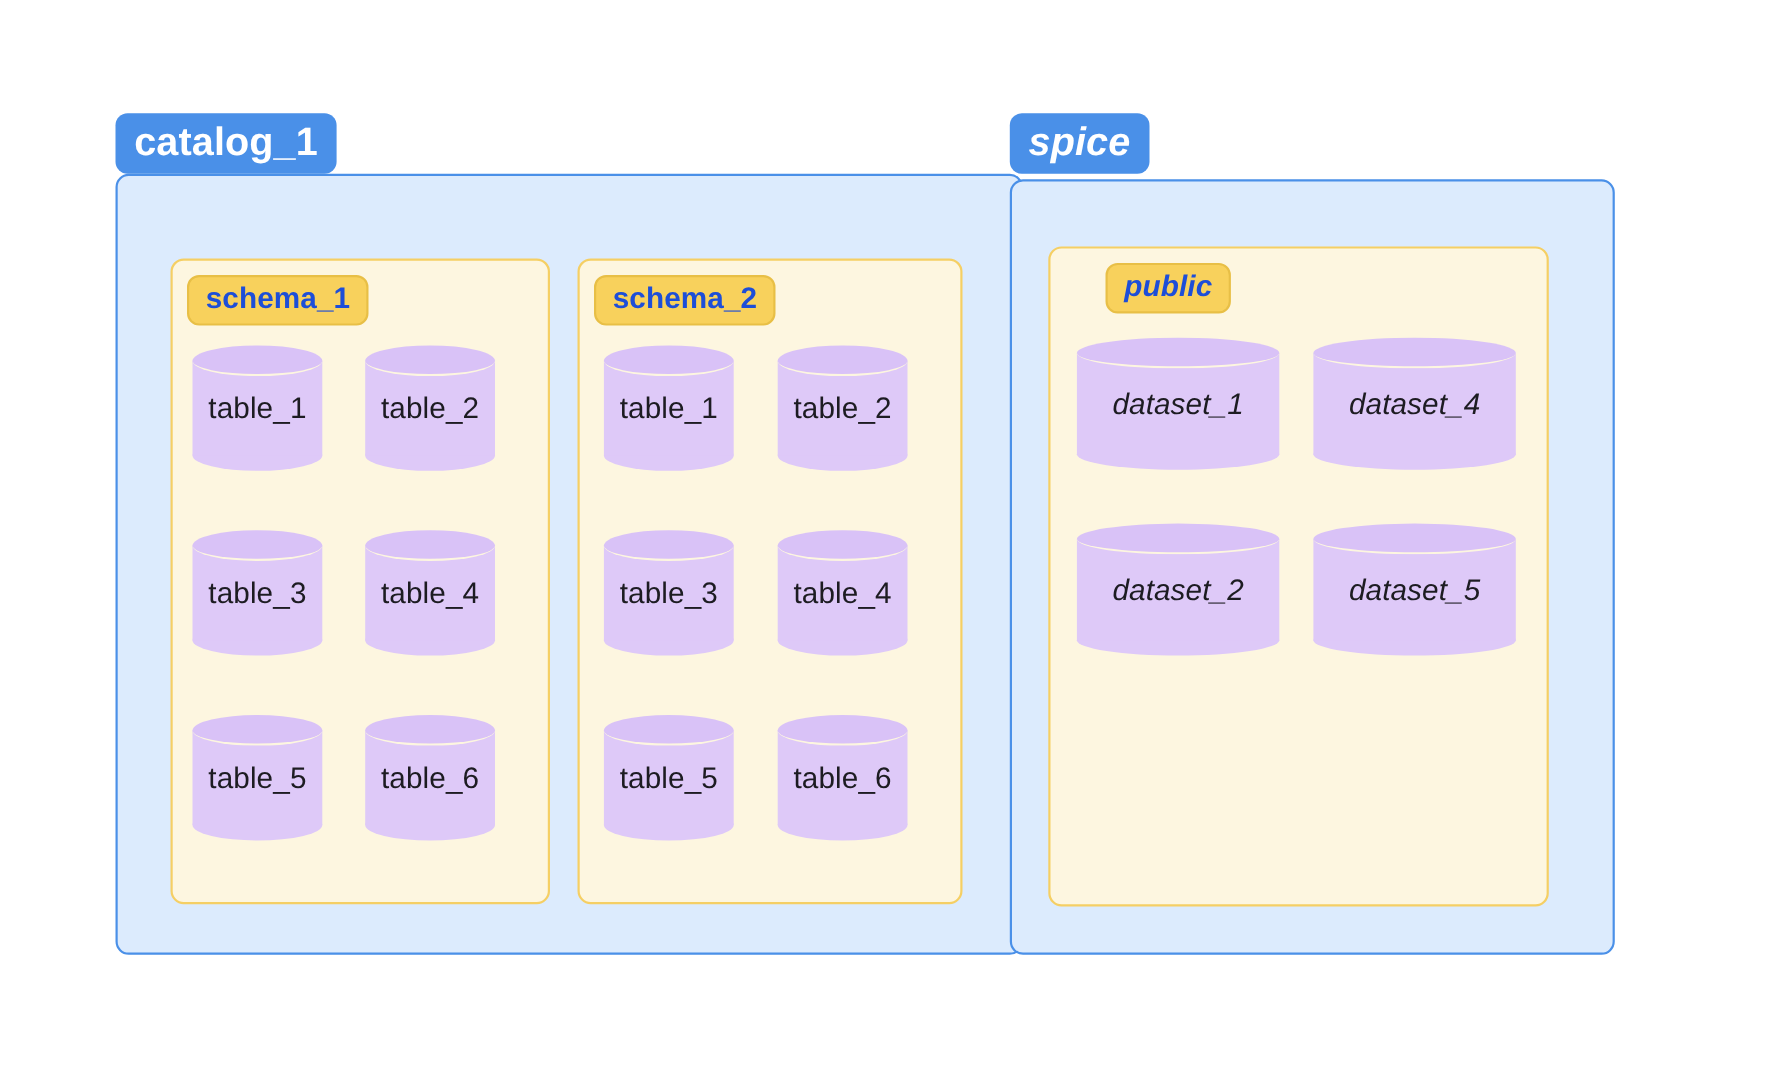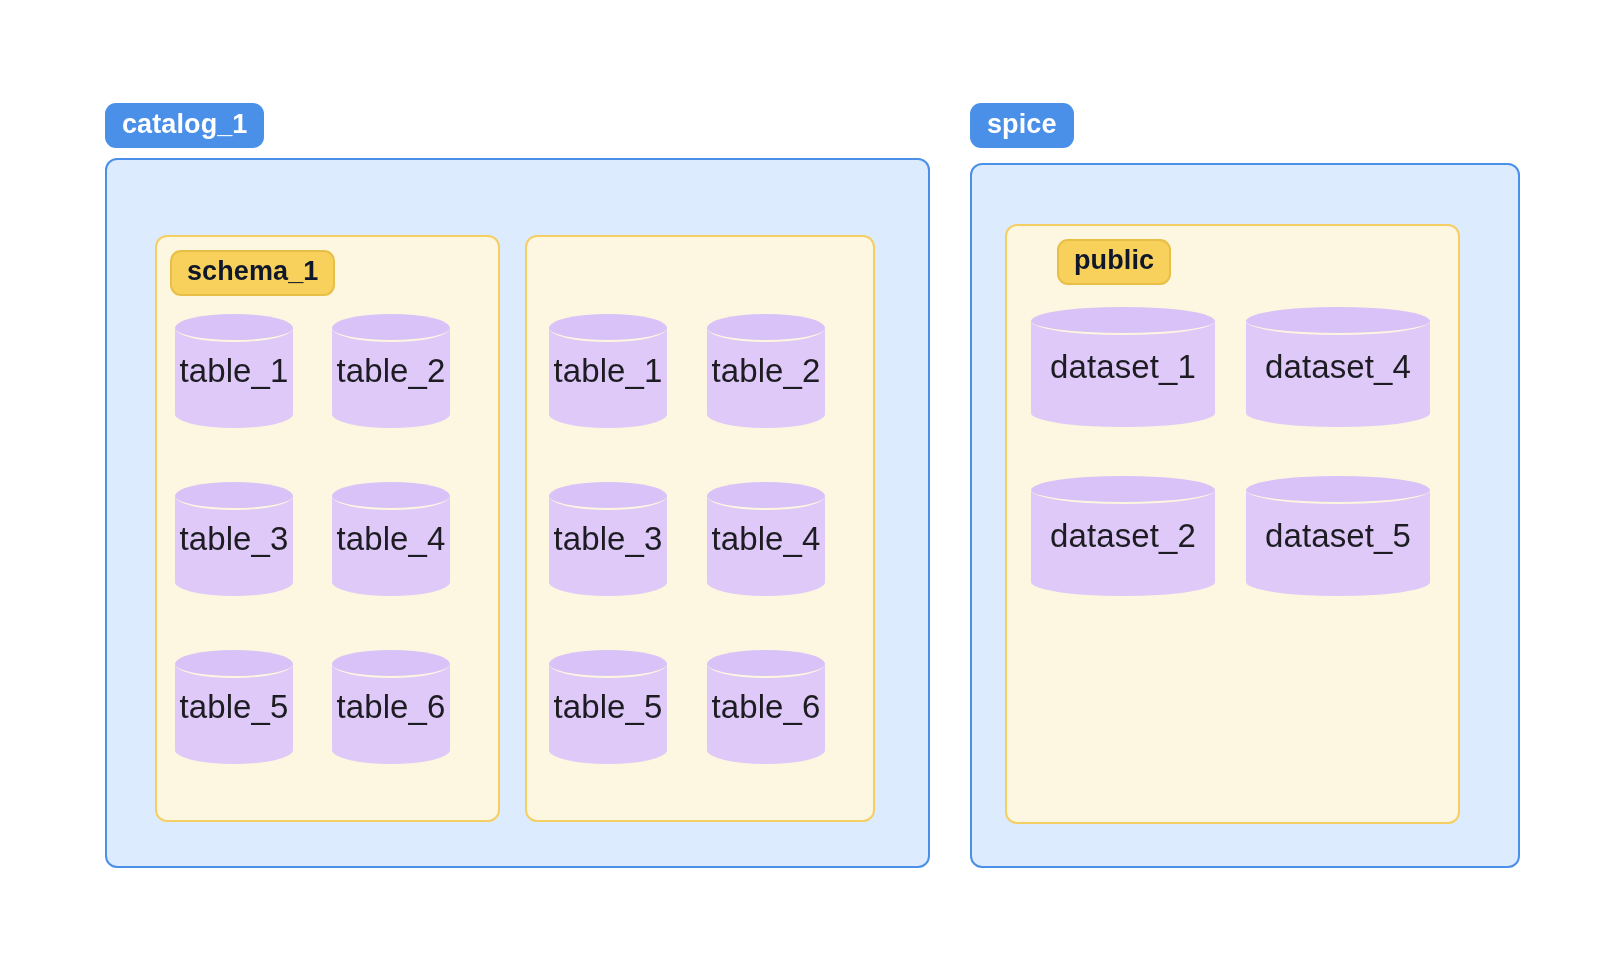--- a/index.html
+++ b/index.html
@@ -27,21 +27,21 @@
   .catalog-group {
     position: absolute;
   }
 
   .catalog-badge {
     position: absolute;
     top: 0;
     left: 0;
     background: #4a90e8;
     color: #ffffff;
-    font-size: 27px;
+    font-size: 36px;
     font-weight: 600;
     letter-spacing: 0.1px;
     padding: 7px 17px 9px 17px;
     border-radius: 11px;
     line-height: 1.08;
     white-space: nowrap;
     box-sizing: border-box;
   }
 
   .catalog-panel {
@@ -58,21 +58,21 @@
     background: #fdf6e0;
     border: 2px solid #f5cf64;
     border-radius: 12px;
     box-sizing: border-box;
   }
 
   .schema-badge {
     position: absolute;
     background: #f8d15c;
     border: 2px solid #e8bf46;
-    color: #0f172a;
+    color: #1d4ed8;
     font-size: 27px;
     font-weight: 700;
     letter-spacing: 0.1px;
     padding: 5px 15px 7px 15px;
     border-radius: 11px;
     line-height: 1.1;
     white-space: nowrap;
     box-sizing: border-box;
   }
 
@@ -115,21 +115,21 @@
   .cyl-label {
     position: absolute;
     left: 0;
     top: 0;
     width: 100%;
     height: 100%;
     display: flex;
     align-items: center;
     justify-content: center;
     color: #1d1c22;
-    font-size: 33px;
+    font-size: 27px;
     font-weight: 400;
     letter-spacing: 0.1px;
     white-space: nowrap;
     z-index: 3;
   }
 </style>
 </head>
 <body>
 
 <div id="canvas">
@@ -179,20 +179,21 @@
         <div class="cylinder" style="left:175px; top:413px; width:118px; height:114px;">
           <div class="cyl-bottom"></div>
           <div class="cyl-body"></div>
           <div class="cyl-top"></div>
           <div class="cyl-label">table_6</div>
         </div>
       </div>
 
       <div class="schema-box" style="left:418px; top:75px; width:350px; height:587px;">
 
+        <div class="schema-badge" style="left:13px; top:13px;">schema_2</div>
 
         <div class="cylinder" style="left:22px; top:77px; width:118px; height:114px;">
           <div class="cyl-bottom"></div>
           <div class="cyl-body"></div>
           <div class="cyl-top"></div>
           <div class="cyl-label">table_1</div>
         </div>
         <div class="cylinder" style="left:180px; top:77px; width:118px; height:114px;">
           <div class="cyl-bottom"></div>
           <div class="cyl-body"></div>
@@ -223,21 +224,21 @@
           <div class="cyl-bottom"></div>
           <div class="cyl-body"></div>
           <div class="cyl-top"></div>
           <div class="cyl-label">table_6</div>
         </div>
       </div>
 
     </div>
   </div>
 
-  <div class="catalog-group" style="left:970px; top:103px; width:550px; height:765px;">
+  <div class="catalog-group" style="left:918px; top:103px; width:550px; height:765px;font-style:italic;">
 
     <div class="catalog-badge">spice</div>
 
     <div class="catalog-panel" style="left:0px; top:60px; width:550px; height:705px;">
 
       <div class="schema-box" style="left:33px; top:59px; width:455px; height:600px;">
 
         <div class="schema-badge" style="left:13px; top:13px;margin-left:37px;">public</div>
 
         <div class="cylinder" style="left:24px; top:81px; width:184px; height:120px;">

